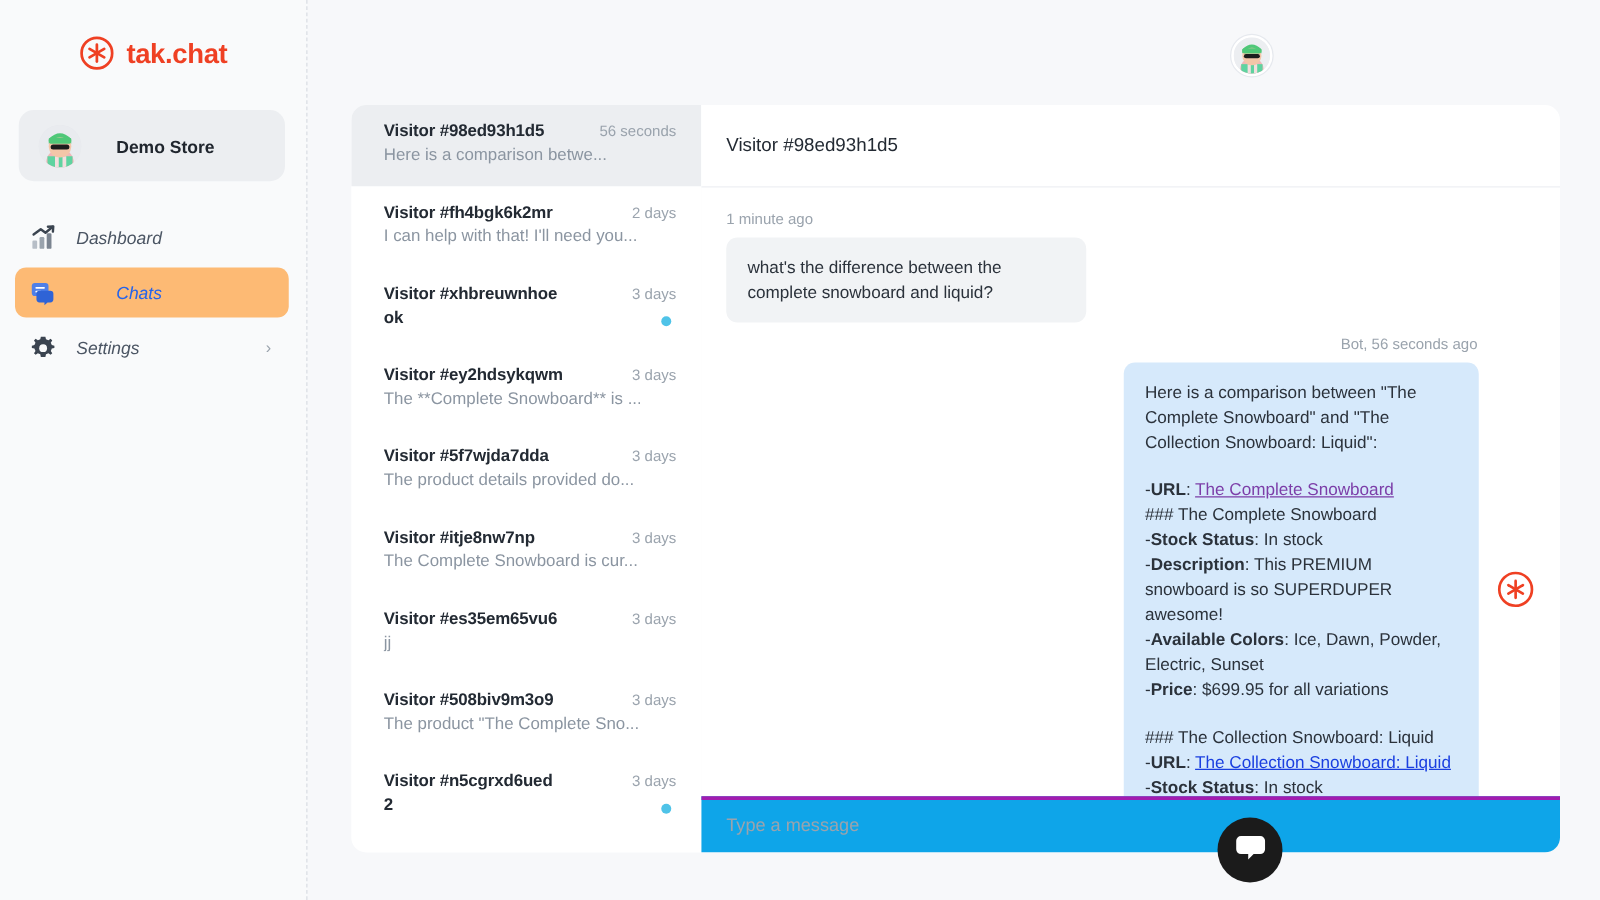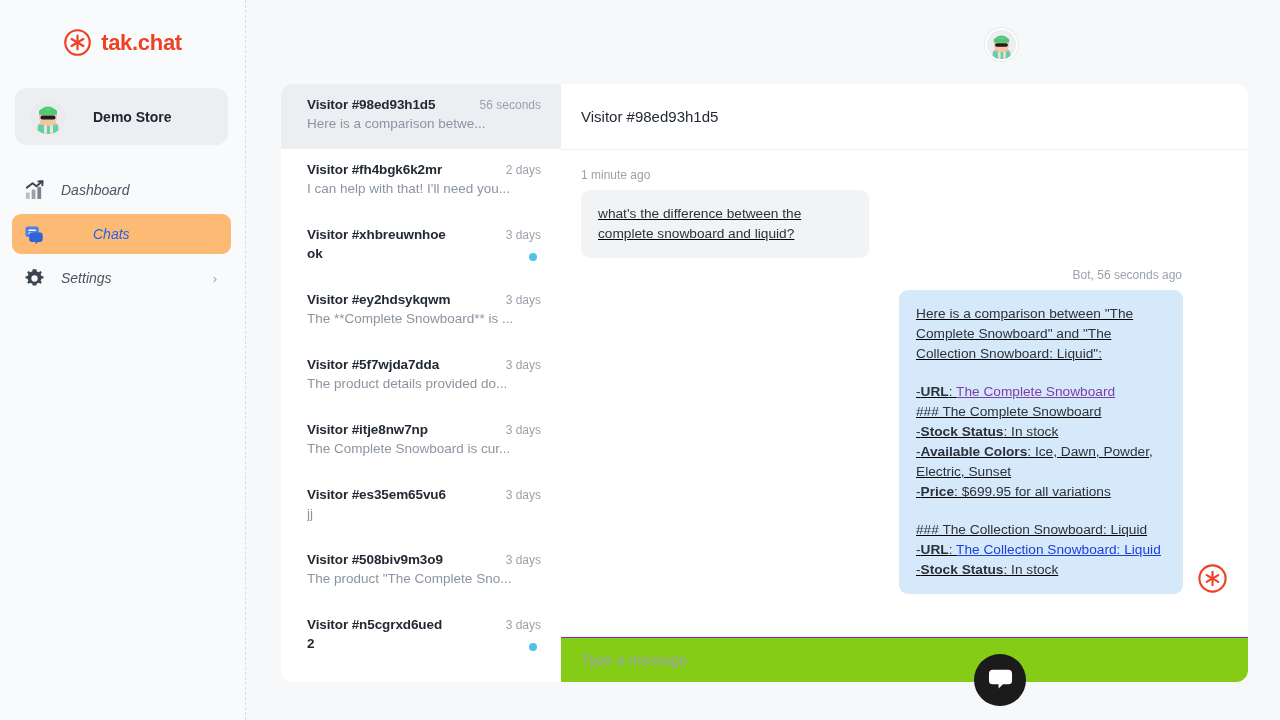--- a/index.html
+++ b/index.html
@@ -137,21 +137,21 @@
     width: 687px; height: 487px;
     overflow: hidden;
     padding: 18px 20px 0 20px;
   }
   .msg-group { margin-bottom: 10px; }
   .msg-meta {
     font-size: 12px; color: #9aa3ad; margin-bottom: 8px;
   }
   .msg-meta.right { text-align: right; padding-right: 46px; }
 
-  .bubble-row { display: flex; align-items: flex-end; text-decoration: underline; }
+  .bubble-row { display: flex; align-items: center; }
   .bubble-row.right { justify-content: flex-end; }
 
   .bubble {
     max-width: 288px;
     border-radius: 9px;
     padding: 14px 17px;
     font-size: 13.7px;
     line-height: 1.46;
     color: #2b323b;
   }
@@ -167,22 +167,22 @@
   .bubble.bot .lnk.fresh { color: #1a3fe0; }
 
   .bot-avatar {
     width: 31px; height: 31px; flex: 0 0 31px;
     margin-left: 14px; margin-top: -2px;
   }
 
   #conv-footer {
     position: absolute; left: 0; bottom: 0;
     width: 687px; height: 45px;
-    background: #84cc16;
-    border-top: 1px solid #a21caf;
+    background: #0ea5e9;
+    border-top: 3px solid #a21caf;
     display: flex; align-items: center;
     padding-left: 20px;
   }
   #msg-input {
     border: none; outline: none;
     width: 600px; height: 28px;
     font-family: "Liberation Sans", sans-serif;
     font-size: 14.5px;
     color: #2b323b;
     background: transparent;
@@ -376,20 +376,21 @@
 
       <div class="msg-group">
         <div class="msg-meta right">Bot,  56 seconds ago</div>
         <div class="bubble-row right">
           <div class="bubble bot" id="bot-bubble">
               <span class="ln">Here is a comparison between "The Complete Snowboard" and "The Collection Snowboard: Liquid":</span>
               <span class="gap"></span>
               <span class="ln">-<b>URL</b>: <a href="#" class="lnk visited">The Complete Snowboard</a></span>
               <span class="ln">### The Complete Snowboard</span>
               <span class="ln">-<b>Stock Status</b>: In stock</span>
+              <span class="ln">-<b>Description</b>: This PREMIUM snowboard is so SUPERDUPER awesome!</span>
               <span class="ln">-<b>Available Colors</b>: Ice, Dawn, Powder, Electric, Sunset</span>
               <span class="ln">-<b>Price</b>: $699.95 for all variations</span>
               <span class="gap"></span>
               <span class="ln">### The Collection Snowboard: Liquid</span>
               <span class="ln">-<b>URL</b>: <a href="#" class="lnk fresh">The Collection Snowboard: Liquid</a></span>
               <span class="ln">-<b>Stock Status</b>: In stock</span>
             </div>
           <span class="bot-avatar">
             <svg viewBox="0 0 32 32" width="31" height="31">
               <circle cx="16" cy="16" r="13.5" fill="none" stroke="#ef4023" stroke-width="2.2"></circle>

